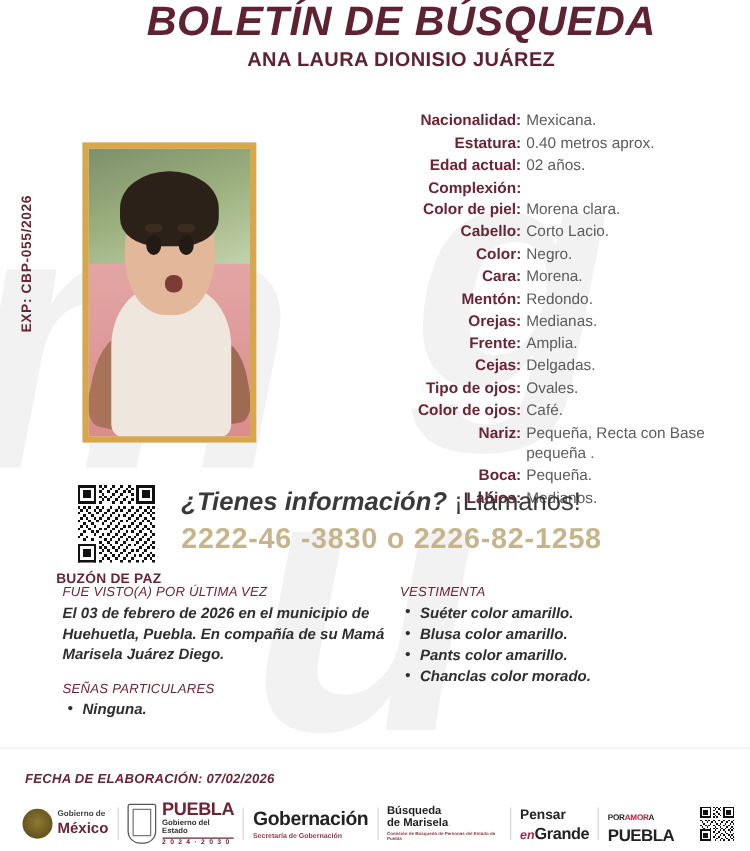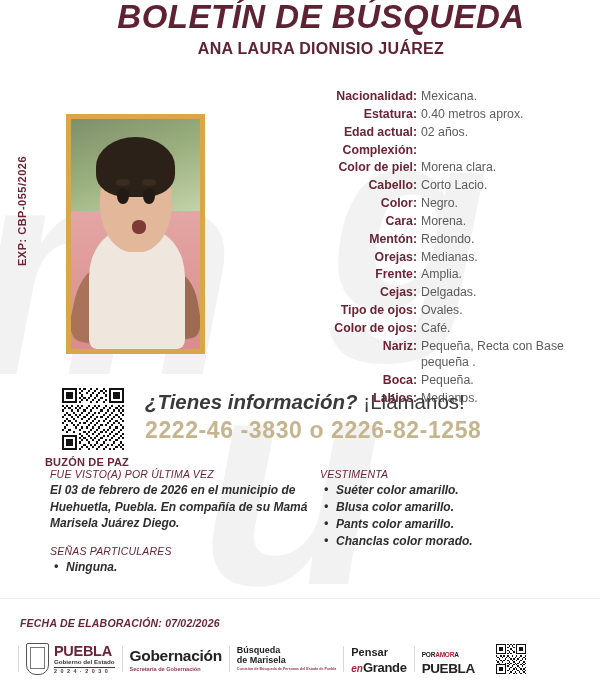--- a/index.html
+++ b/index.html
@@ -682,20 +682,27 @@
         <li>Chanclas color morado.</li>
       </ul>
     </div>
   </div>
 
   <div class="divider"></div>
   <div class="fecha">FECHA DE ELABORACIÓN: 07/02/2026</div>
 
   <div class="logos">
 
+    <div class="logo">
+      <div class="seal"></div>
+      <div class="mx-txt">
+        <div class="mx-small">Gobierno de</div>
+        <div class="mx-big">México</div>
+      </div>
+    </div>
 
     <div class="vsep"></div>
 
     <div class="logo">
       <div class="crest"></div>
       <div class="pb-txt">
         <div class="pb-big">PUEBLA</div>
         <div class="pb-sub">Gobierno del Estado</div>
         <div class="pb-yrs">2 0 2 4 · 2 0 3 0</div>
       </div>

